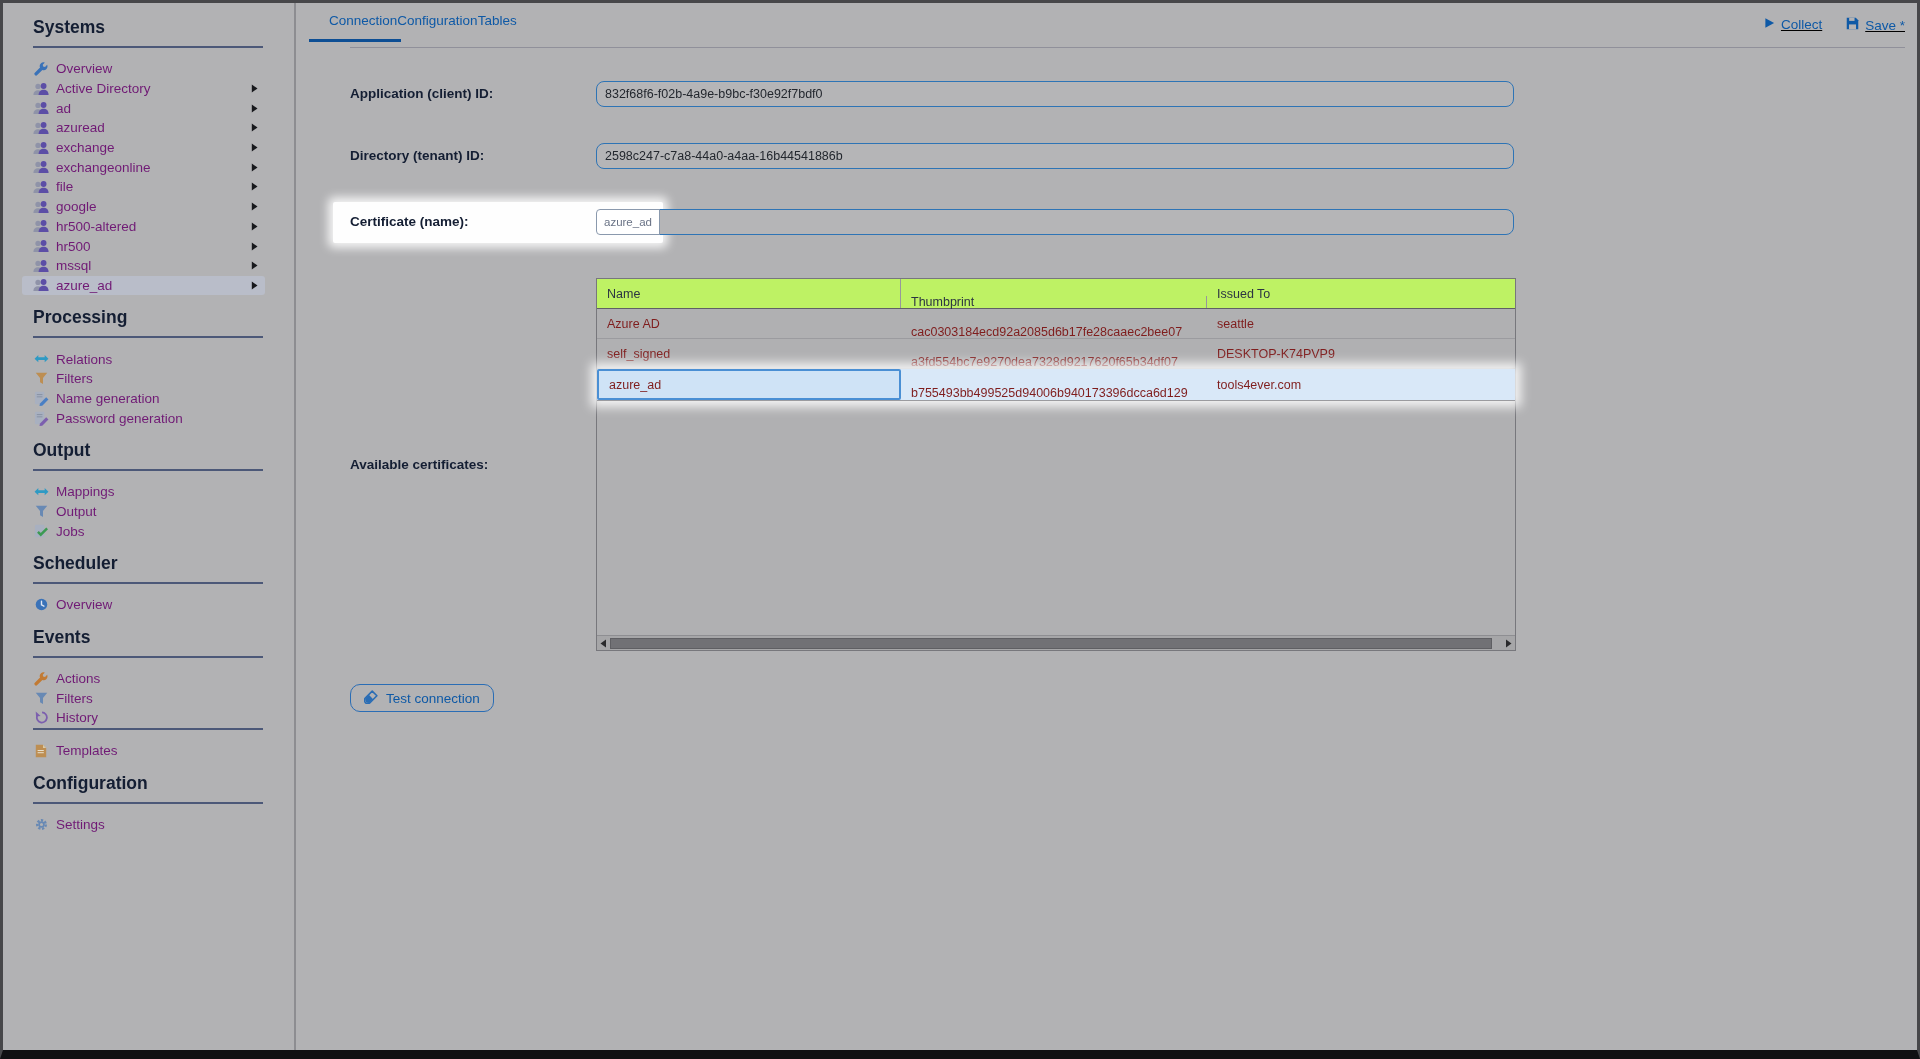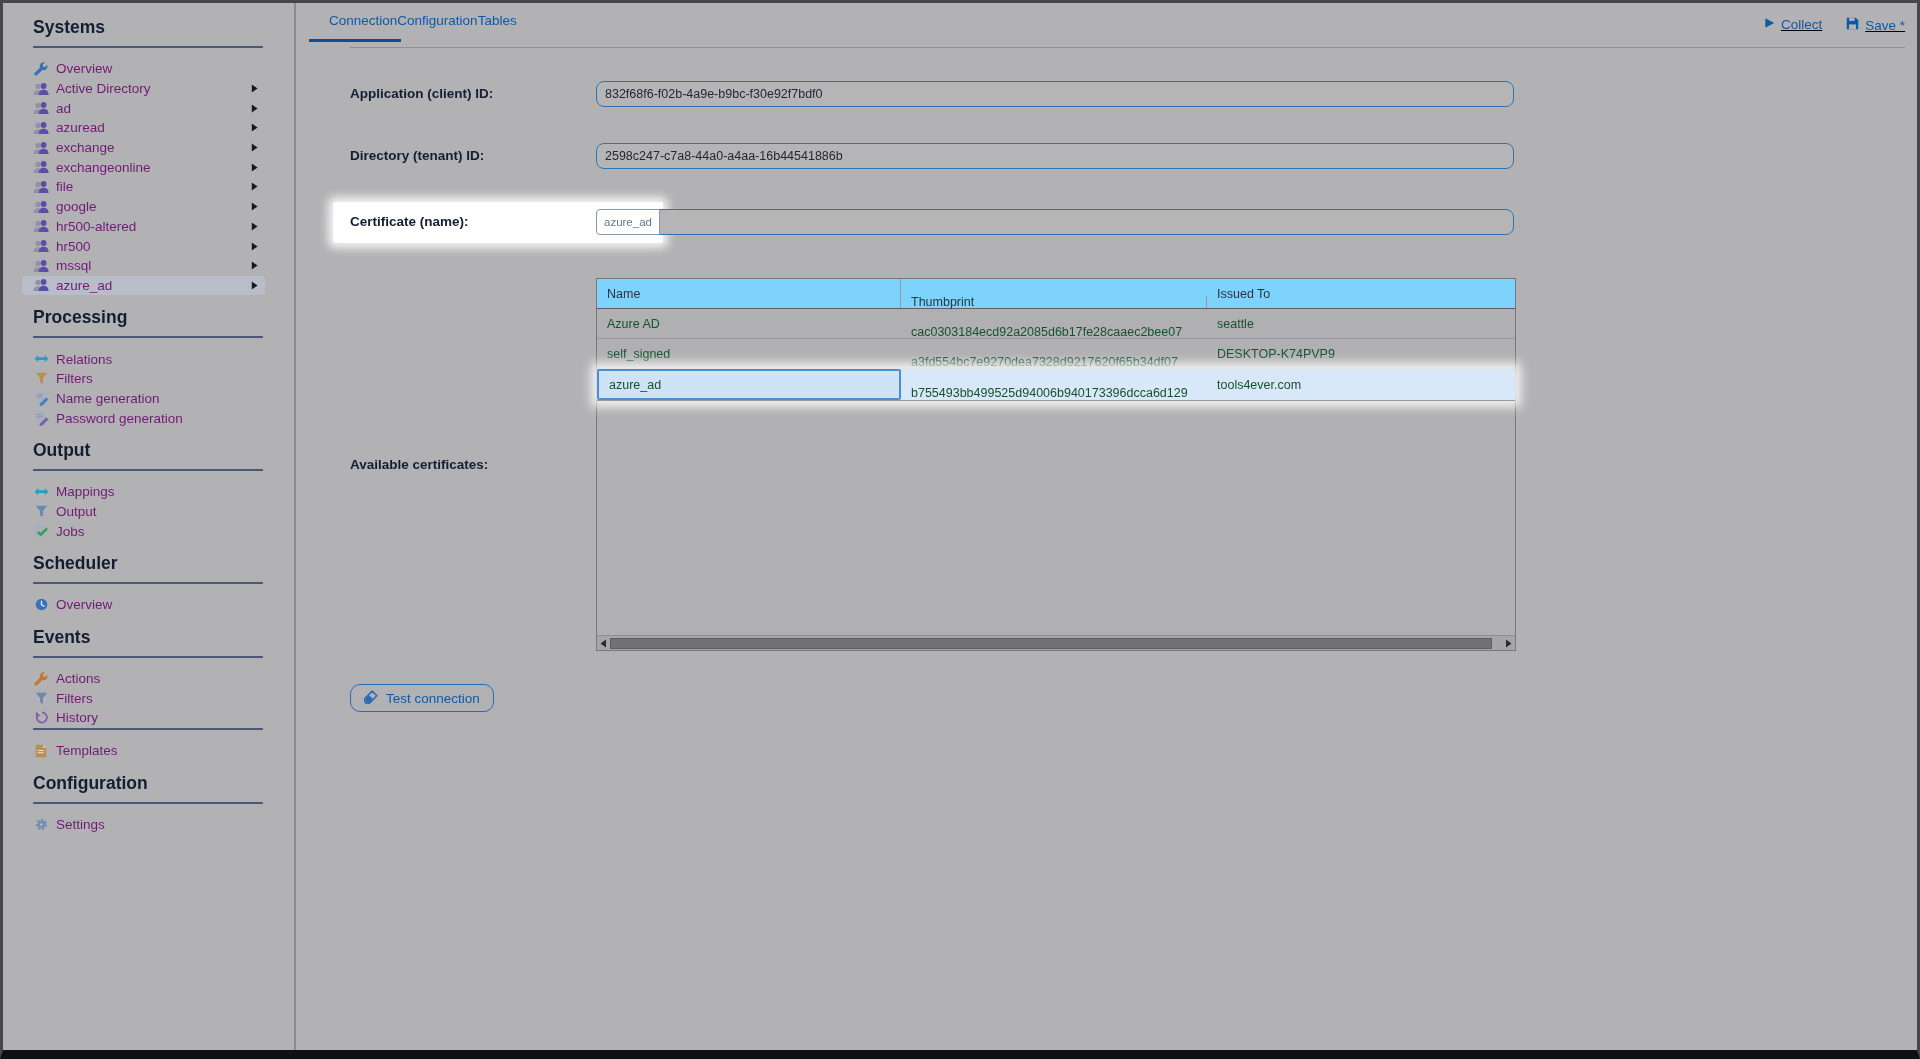--- a/index.html
+++ b/index.html
@@ -31,24 +31,24 @@
   
   .frow { display:flex; align-items:center; position:relative; }
   .frow label { width:246px; min-width:246px; font-size:13.5px; font-weight:700; color:#141e33; line-height:26px; }
   .inp { width:918px; height:26px; border:1.6px solid #2e74b5; border-radius:8px; background:#b5b5b7; font-size:12.5px; color:#23272e; padding:0 8px; font-family:inherit; outline:none; }
   .r1 { margin-top:33px; } .r2 { margin-top:36px; } .r3 { margin-top:40px; } .r4 { margin-top:43px; }
   .spot { position:absolute; left:-17px; top:-7px; width:330px; height:41px; background:#fefefe; border-radius:2px; box-shadow:0 0 10px 5px rgba(255,255,255,0.85); }
   .cert-row label, .cert-row .inp { position:relative; z-index:1; }
   .mini { position:absolute; left:246px; top:0; width:64px; height:26px; background:#ffffff; border:1.5px solid #8a99ad; border-radius:4px 0 0 4px; z-index:2; display:flex; align-items:center; padding-left:7px; font-size:11.5px; color:#6a7386; }
   
   .tbl { width:920px; border:1.5px solid #77777c; height:373px; display:flex; flex-direction:column; background:#b0b0b2; }
-  .thead { display:flex; height:30px; background:#7dd3fc; border-bottom:1.5px solid #606065; font-size:12.5px; color:#2c3442; flex:none; }
+  .thead { display:flex; height:30px; background:#bef264; border-bottom:1.5px solid #606065; font-size:12.5px; color:#2c3442; flex:none; }
   .th { padding-left:10px; border-right:1px solid #97979b; display:flex; align-items:center; }
   .c1 { width:304px; flex:none; } .c2 { width:306px; flex:none;margin-top:17px; } .c3 { flex:1; border-right:none; }
-  .trow { display:flex; height:30px; align-items:center; font-size:12.5px; color:#14532d; border-bottom:1px solid #9b9b9f; flex:none; }
+  .trow { display:flex; height:30px; align-items:center; font-size:12.5px; color:#7f1d1d; border-bottom:1px solid #9b9b9f; flex:none; }
   .td { padding-left:10px; display:flex; align-items:center; height:100%; }
   .trow.selected { background:#d9e8f8; height:32px; box-shadow:0 0 10px 6px rgba(255,255,255,0.85); position:relative; z-index:1; }
   .trow.selected .cellbox { border:2px solid #4a8fd4; background:#cfe3f6; border-radius:2px; }
   .tspacer { flex:1; }
   .hscroll { height:15px; background:#a6a6a8; border-top:1px solid #8e8e92; display:flex; align-items:center; flex:none; }
   .hs-arrow { width:13px; display:flex; justify-content:center; cursor:pointer; }
   .hs-thumb { flex:1; height:11px; background:#717175; border:1px solid #5f5f63; margin-right:10px; cursor:grab; }
   
   .test { margin-top:33px; display:inline-flex; align-items:center; gap:8px; height:28px; padding:0 13px; border:1.5px solid #2a6db5; border-radius:10px; background:transparent; color:#0e59a6; font-size:13.5px; font-family:inherit; cursor:pointer; }
 </style>

